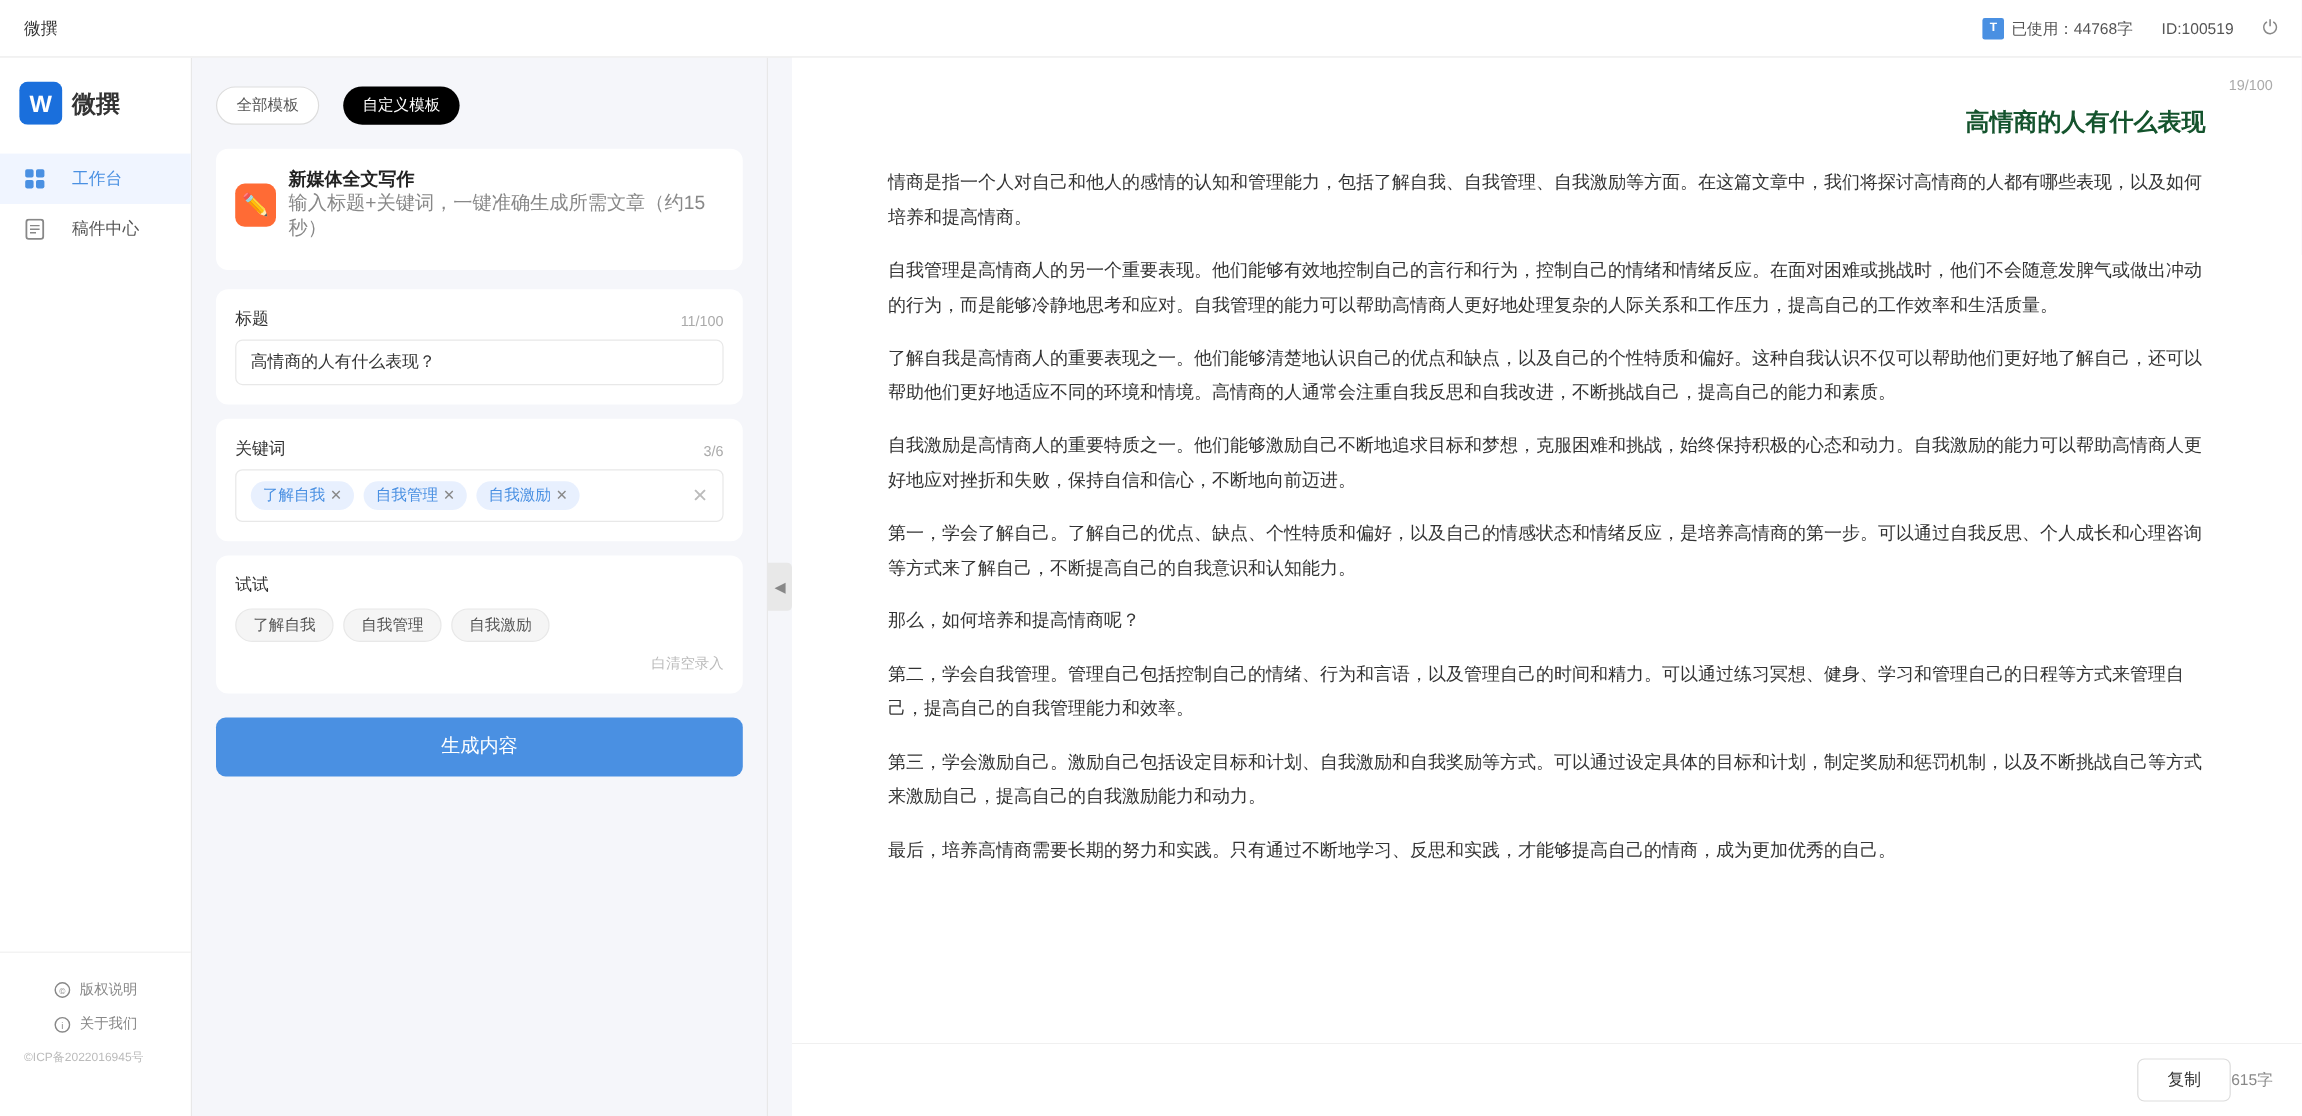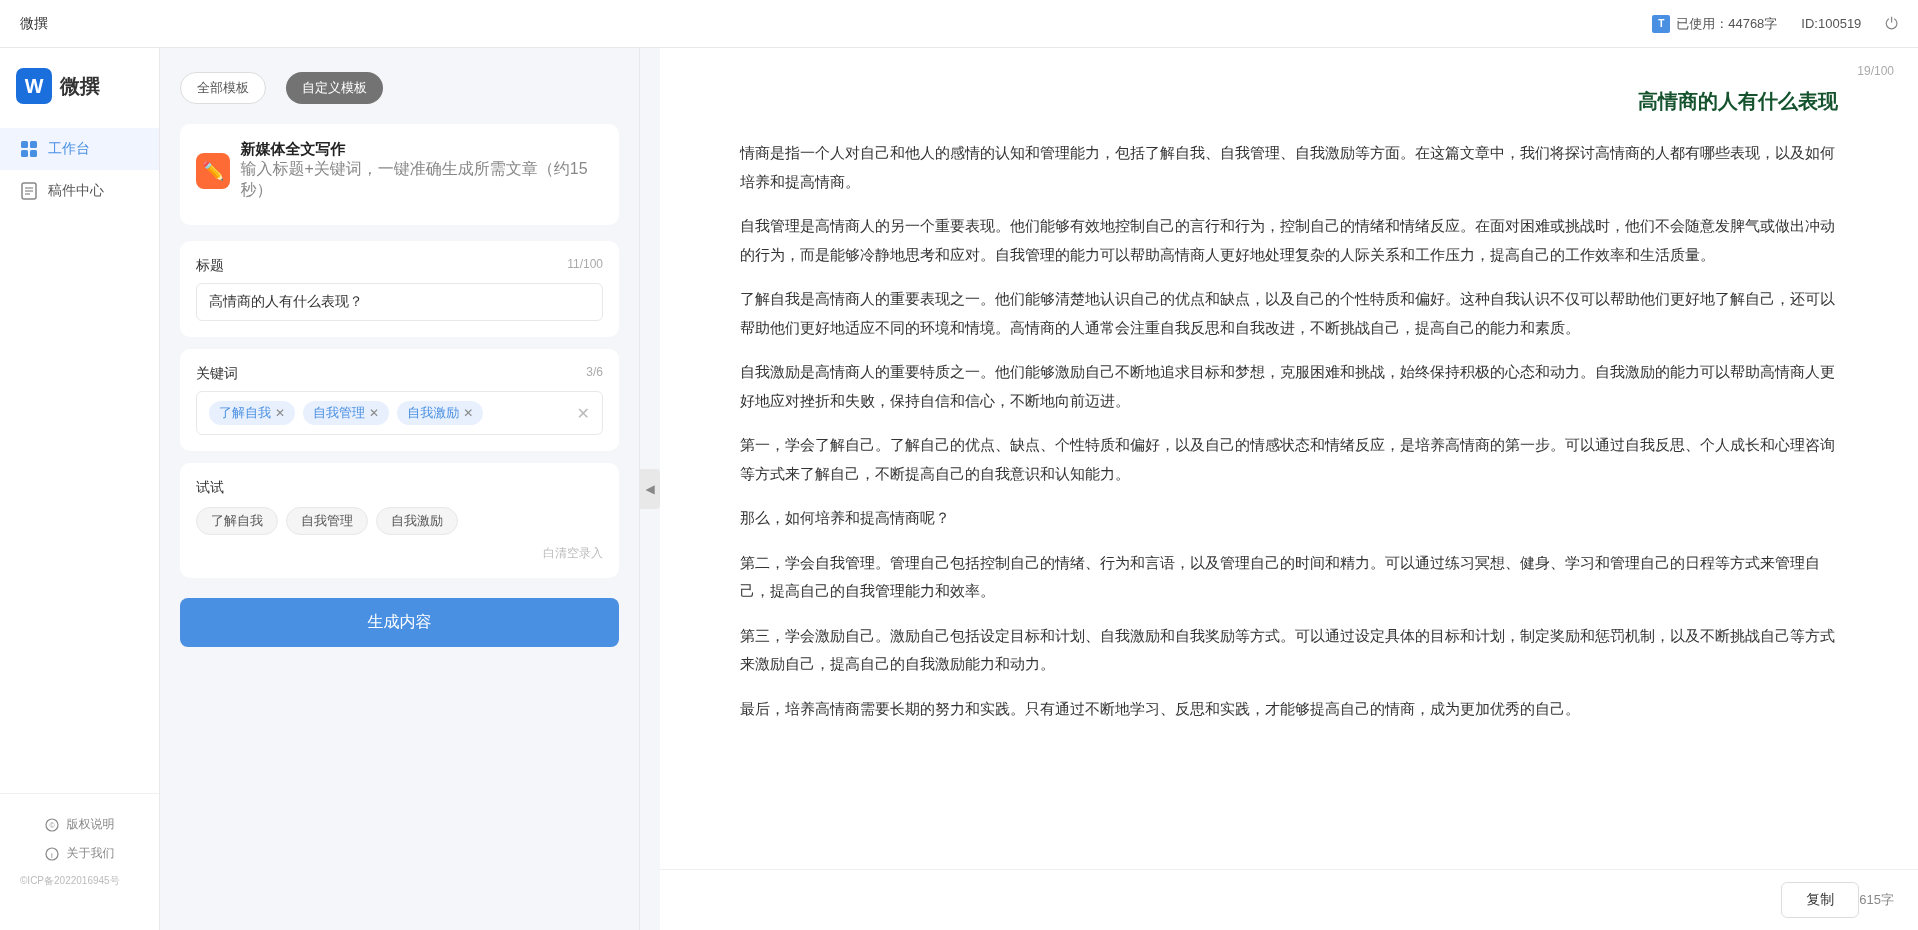--- a/index.html
+++ b/index.html
@@ -16,44 +16,44 @@
 
     
     .main-layout { display: flex; flex: 1; overflow: hidden; }
 
     
     .sidebar { width: 160px; background: #fff; border-right: 1px solid #e8e8e8; display: flex; flex-direction: column; padding: 20px 0; flex-shrink: 0; }
     .logo-area { padding: 0 16px 24px; display: flex; align-items: center; gap: 8px; }
     .logo-w { width: 36px; height: 36px; }
     .logo-text { font-size: 20px; font-weight: bold; color: #333; }
     .nav-items { flex: 1; }
-    .nav-item { display: flex; align-items: center; gap: 10px; padding: 12px 20px; cursor: pointer; font-size: 14px; color: #555; }
+    .nav-item { display: flex; align-items: center; gap: 22px; padding: 12px 20px; cursor: pointer; font-size: 14px; color: #555; }
     .nav-item.active { color: #4a90e2; background: #f0f5ff; }
     .nav-item-icon { width: 18px; height: 18px; display: flex; align-items: center; justify-content: center; }
     .sidebar-bottom { padding: 16px 20px; border-top: 1px solid #f0f0f0; }
     .sidebar-bottom-item { display: flex; align-items: center; gap: 8px; font-size: 12px; color: #888; padding: 6px 0; cursor: pointer; justify-content: center; }
     .icp { font-size: 10px; color: #bbb; padding: 6px 0; }
 
     
     .center-panel { width: 480px; background: #f5f6fa; padding: 24px 20px; overflow-y: auto; flex-shrink: 0; border-right: 1px solid #e8e8e8; }
     .tab-bar { display: flex; gap: 20px; margin-bottom: 20px; }
     .tab-btn { padding: 6px 16px; border-radius: 20px; font-size: 13px; cursor: pointer; border: none; }
     .tab-btn.default { background: #fff; color: #555; border: 1px solid #ddd; }
-    .tab-btn.active { background: #737373; color: #fff; }
+    .tab-btn.active { background: #000000; color: #fff; }
 
     
     .card { background: #fff; border-radius: 10px; padding: 16px; margin-bottom: 16px; }
     .card-header { display: flex; align-items: center; gap: 10px; margin-bottom: 8px; }
     .card-icon { width: 36px; height: 36px; background: #ff6b35; border-radius: 8px; display: flex; align-items: center; justify-content: center; color: #fff; font-size: 18px; }
     .card-title { font-size: 15px; font-weight: bold; color: #222; }
     .card-desc { font-size: 16px; color: #888; }
 
     
     .form-section { background: #fff; border-radius: 10px; padding: 16px; margin-bottom: 12px; }
-    .form-label-row { display: flex; justify-content: space-between; align-items: flex-start; margin-bottom: 8px; }
+    .form-label-row { display: flex; justify-content: space-between; align-items: flex-end; margin-bottom: 8px; }
     .form-label { font-size: 14px; color: #333; font-weight: 500; }
     .form-counter { font-size: 12px; color: #aaa; }
     .form-input { width: 100%; border: 1px solid #e8e8e8; border-radius: 6px; padding: 10px 12px; font-size: 14px; color: #333; outline: none; resize: none; font-family: inherit; }
 
     
     .tags-area { border: 1px solid #e8e8e8; border-radius: 6px; padding: 8px 12px; display: flex; flex-wrap: wrap; gap: 8px; align-items: center; min-height: 44px; }
     .tag { display: flex; align-items: center; gap: 4px; background: #e8f0fe; color: #4a90e2; border-radius: 20px; padding: 3px 10px; font-size: 13px; }
     .tag-close { cursor: pointer; font-size: 12px; color: #888; }
     .tags-clear { margin-left: auto; cursor: pointer; color: #bbb; font-size: 16px; }
 

